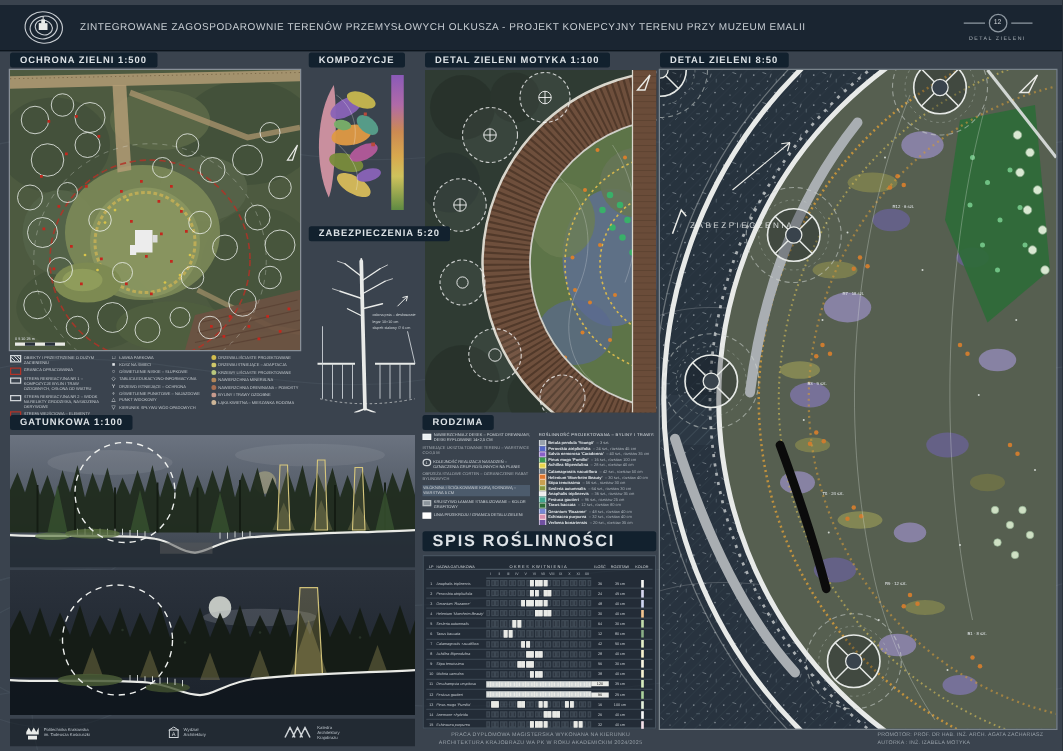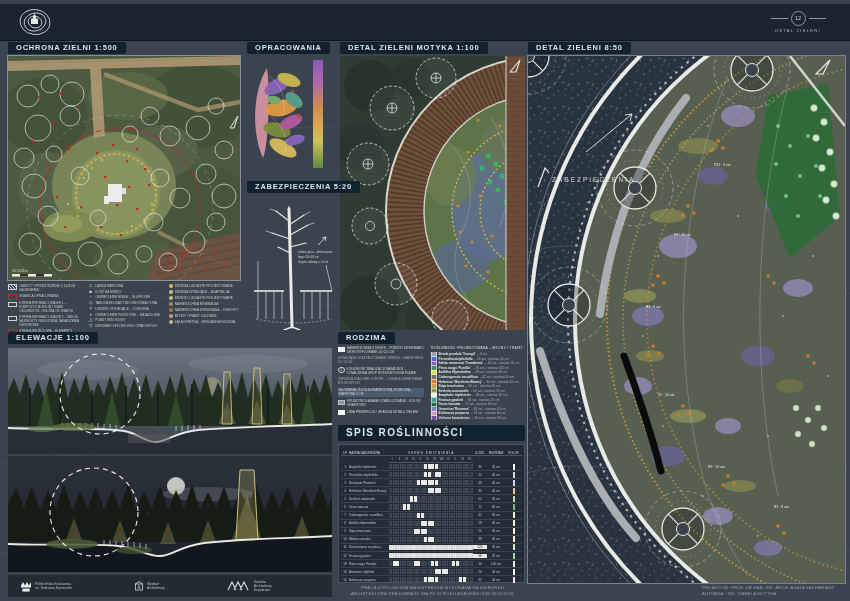--- a/index.html
+++ b/index.html
@@ -13,21 +13,21 @@
   .hlogo{margin-left:18px;width:34px;height:34px;flex:none}
   .htitles{margin-left:12px;font-size:8px;letter-spacing:.45px;color:#c7cdd3;text-transform:uppercase;line-height:1.55}
   .badge{position:absolute;right:12px;top:7px;width:80px;text-align:center}
   .badge .row{display:flex;align-items:center;justify-content:center;gap:3px}
   .badge .ln{width:17px;height:1px;background:#8f99a2}
   .badge .circ{width:13px;height:13px;border:1px solid #8f99a2;border-radius:50%;font-size:5.5px;line-height:13px;color:#d2d7db}
   .badge .bl{font-size:4.2px;letter-spacing:1.2px;color:#a8b0b7;margin-top:2px}
   
   .tab{position:absolute;height:12px;line-height:12px;background:var(--tab,#12212e);color:#dde2e6;
     font-weight:bold;font-size:7.5px;letter-spacing:.8px;padding:0 8px;border-radius:2px;white-space:nowrap;z-index:5}
-  .tab.big{height:16px;line-height:16px;font-size:10px;letter-spacing:1.4px}
+  .tab.big{height:16px;line-height:16px;font-size:13px;letter-spacing:1.4px}
   .frame{outline:1px solid rgba(200,208,214,.55)}
   
   .lstrip{display:flex;gap:7px;font-size:3.2px;color:#c3c9ce;line-height:1.25}
   .lcol{flex:1;display:flex;flex-direction:column;gap:1.8px;min-width:0}
   .litem{display:flex;gap:2px;align-items:flex-start}
   .sw{width:7px;height:3.5px;flex:none;margin-top:.4px;border:.6px solid #cfd4d8}
   .sw-red .sw{border-color:#b23327}
   .sw-hatch .sw{background:repeating-linear-gradient(45deg,#cfd4d8 0 .7px,transparent .7px 2px)}
   .glyph{width:5px;flex:none;font-size:4.2px;line-height:1.1;color:#e2e6e9;text-align:center}
   .cirsw{width:4px;height:4px;border-radius:50%;flex:none;margin-top:.2px}
@@ -94,37 +94,38 @@
       <g fill="none" stroke="#c9ced3" stroke-width=".9">
         <ellipse cx="17" cy="17" rx="15" ry="12.5" transform="rotate(8 17 17)"></ellipse>
         <ellipse cx="17" cy="17" rx="11" ry="9" transform="rotate(-14 17 17)"></ellipse>
         <ellipse cx="17" cy="17" rx="7" ry="5.8" transform="rotate(20 17 17)"></ellipse>
       </g>
       <rect x="13" y="13.5" width="7" height="5.5" fill="#e9ebe9"></rect>
       <rect x="15" y="10.5" width="3" height="3.5" fill="#e9ebe9"></rect>
       <line x1="16.5" y1="8" x2="16.5" y2="10.5" stroke="#e9ebe9" stroke-width=".8"></line>
     </svg>
     <div class="htitles">
+      <div>ZINTEGROWANE ZAGOSPODAROWNIE TERENÓW PRZEMYSŁOWYCH OLKUSZA - PROJEKT KONEPCYJNY TERENU PRZY MUZEUM EMALII</div>
     </div>
     <div class="badge">
       <div class="row">
         <div class="ln"></div>
         <div class="circ">12</div>
         <div class="ln"></div>
       </div>
       <div class="bl">DETAL ZIELENI</div>
     </div>
   </div>
 
   <div class="tab" style="left:8px;top:42px">OCHRONA ZIELNI 1:500</div>
-  <div class="tab" style="left:247px;top:42px">OPRACOWANIA</div>
+  <div class="tab" style="left:247px;top:42px">KOMPOZYCJE</div>
   <div class="tab" style="left:340px;top:42px">DETAL ZIELENI MOTYKA 1:100</div>
   <div class="tab" style="left:528px;top:42px">DETAL ZIELENI 8:50</div>
   <div class="tab" style="left:247px;top:181px">ZABEZPIECZENIA 5:20</div>
-  <div class="tab" style="left:8px;top:332px">ELEWACJE 1:100</div>
+  <div class="tab" style="left:8px;top:332px">GATUNKOWA 1:100</div>
   <div class="tab" style="left:338px;top:332px">RODZIMA</div>
   <div class="tab big" style="left:338px;top:425px;width:171px">SPIS ROŚLINNOŚCI</div>
 
   <svg class="abs frame" style="left:8px;top:56px" width="232" height="224" viewBox="0 0 232 224">
     <rect width="232" height="224" fill="#4d5a40"></rect>
     <g opacity=".8">
       <ellipse cx="35" cy="60" rx="45" ry="38" fill="#42503a"></ellipse>
       <ellipse cx="190" cy="50" rx="55" ry="42" fill="#415039"></ellipse>
       <ellipse cx="200" cy="160" rx="48" ry="50" fill="#46543c"></ellipse>
       <ellipse cx="60" cy="190" rx="55" ry="35" fill="#45533b"></ellipse>

